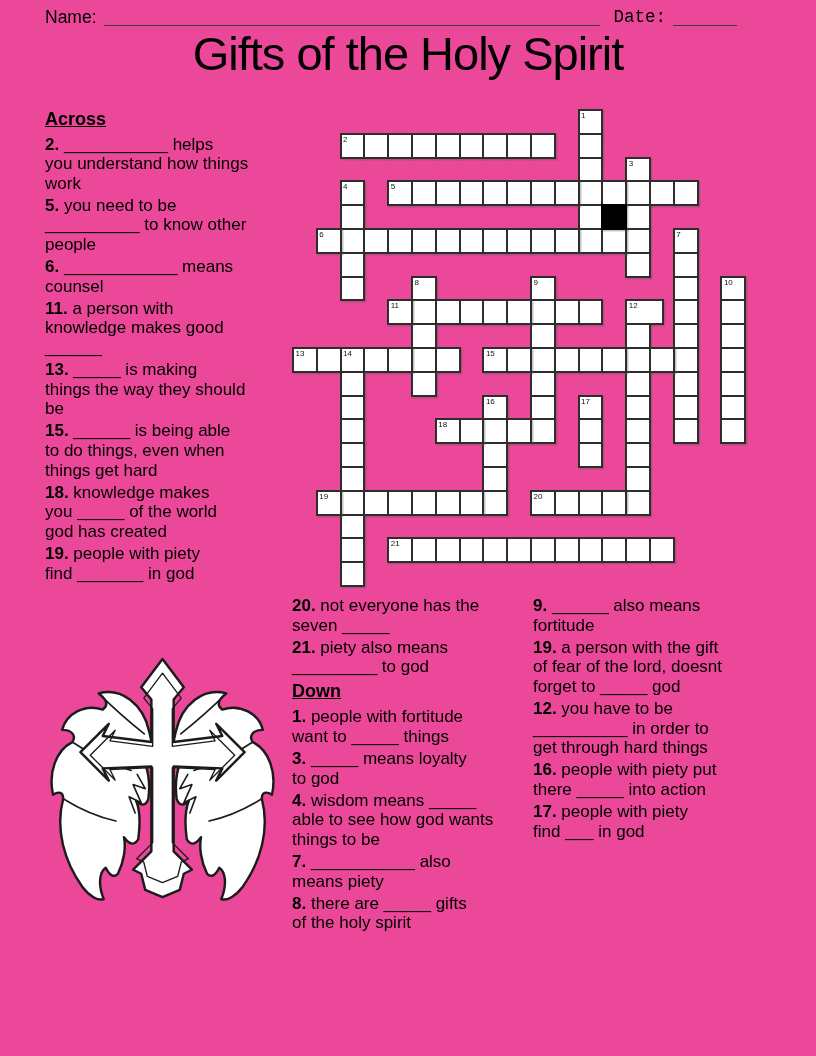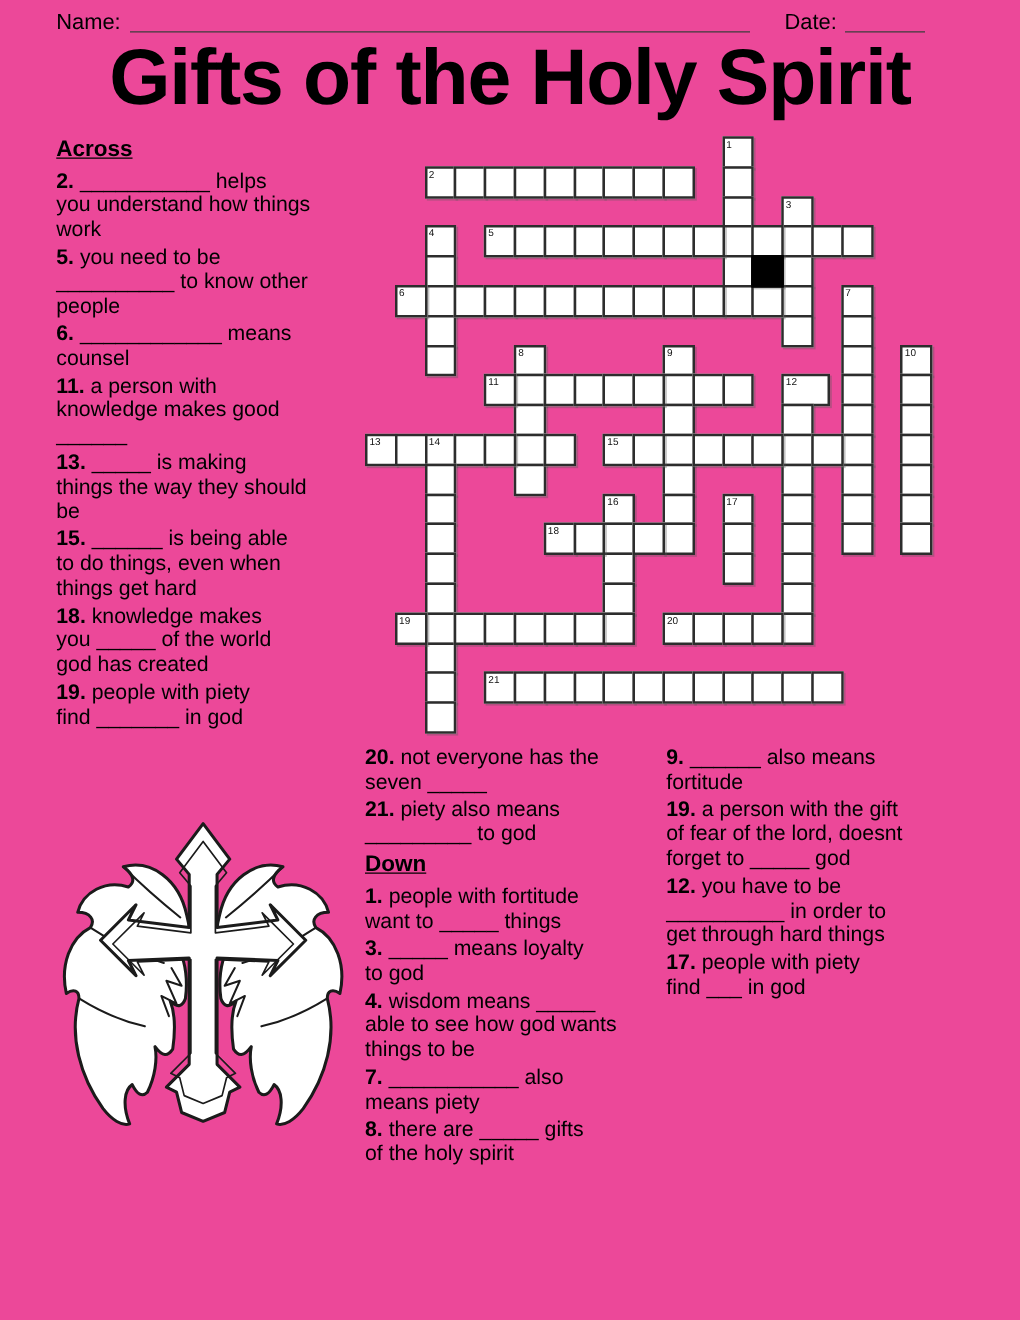--- a/index.html
+++ b/index.html
@@ -3,25 +3,25 @@
 <meta charset="utf-8">
 <style>
   html,body{margin:0;padding:0;background:#fff;}
   .page{position:relative;width:816px;height:1056px;background:#ec4899;overflow:hidden;
         font-family:"Liberation Sans","DejaVu Sans",sans-serif;color:#000;}
   
   .hdr{position:absolute;left:45px;top:5px;width:726px;height:22px;display:flex;align-items:flex-end;font-size:17.5px;}
   .hlabel{flex:0 0 auto;line-height:20px;}
   .hline{flex:0 0 auto;height:18px;border-bottom:1.6px solid #3d3d3d;margin-bottom:1px;}
   .name-line{width:496px;margin-left:7px;}
-  .date-label{margin-left:28px;}
+  .date-label{margin-left:14px;font-family:Liberation Mono, monospace;}
   .date-line{width:64px;margin-left:7px;}
   
   .title{position:absolute;left:0;top:26px;width:816px;margin:0;text-align:center;
-         font-size:63px;font-weight:700;letter-spacing:-1px;}
+         font-size:47px;font-weight:400;letter-spacing:-1px;}
   
   .clues{position:absolute;font-size:17px;line-height:19.6px;}
   .col-across{left:45px;top:110px;width:250px;}
   .col-mid{left:292px;top:596px;width:250px;}
   .col-right{left:533px;top:596px;width:262px;}
   .heading{font-size:18px;font-weight:700;text-decoration:underline;margin:0 0 5px 0;}
   #down-heading{margin:5px 0 6px 0;}
   .clue{margin:0 0 2.5px 0;white-space:pre-line;}
   .cnum{font-weight:700;}
   
@@ -300,17 +300,19 @@
 
   <div class="clues col-right" id="col-right">
       <p class="clue"><span class="cnum">9. </span><span class="ctext">______ also means
 fortitude</span></p>
       <p class="clue"><span class="cnum">19. </span><span class="ctext">a person with the gift
 of fear of the lord, doesnt
 forget to _____ god</span></p>
       <p class="clue"><span class="cnum">12. </span><span class="ctext">you have to be
 __________ in order to
 get through hard things</span></p>
+      <p class="clue"><span class="cnum">16. </span><span class="ctext">people with piety put
+there _____ into action</span></p>
       <p class="clue"><span class="cnum">17. </span><span class="ctext">people with piety
 find ___ in god</span></p>
     </div>
 
 </div>
 
 </body></html>

